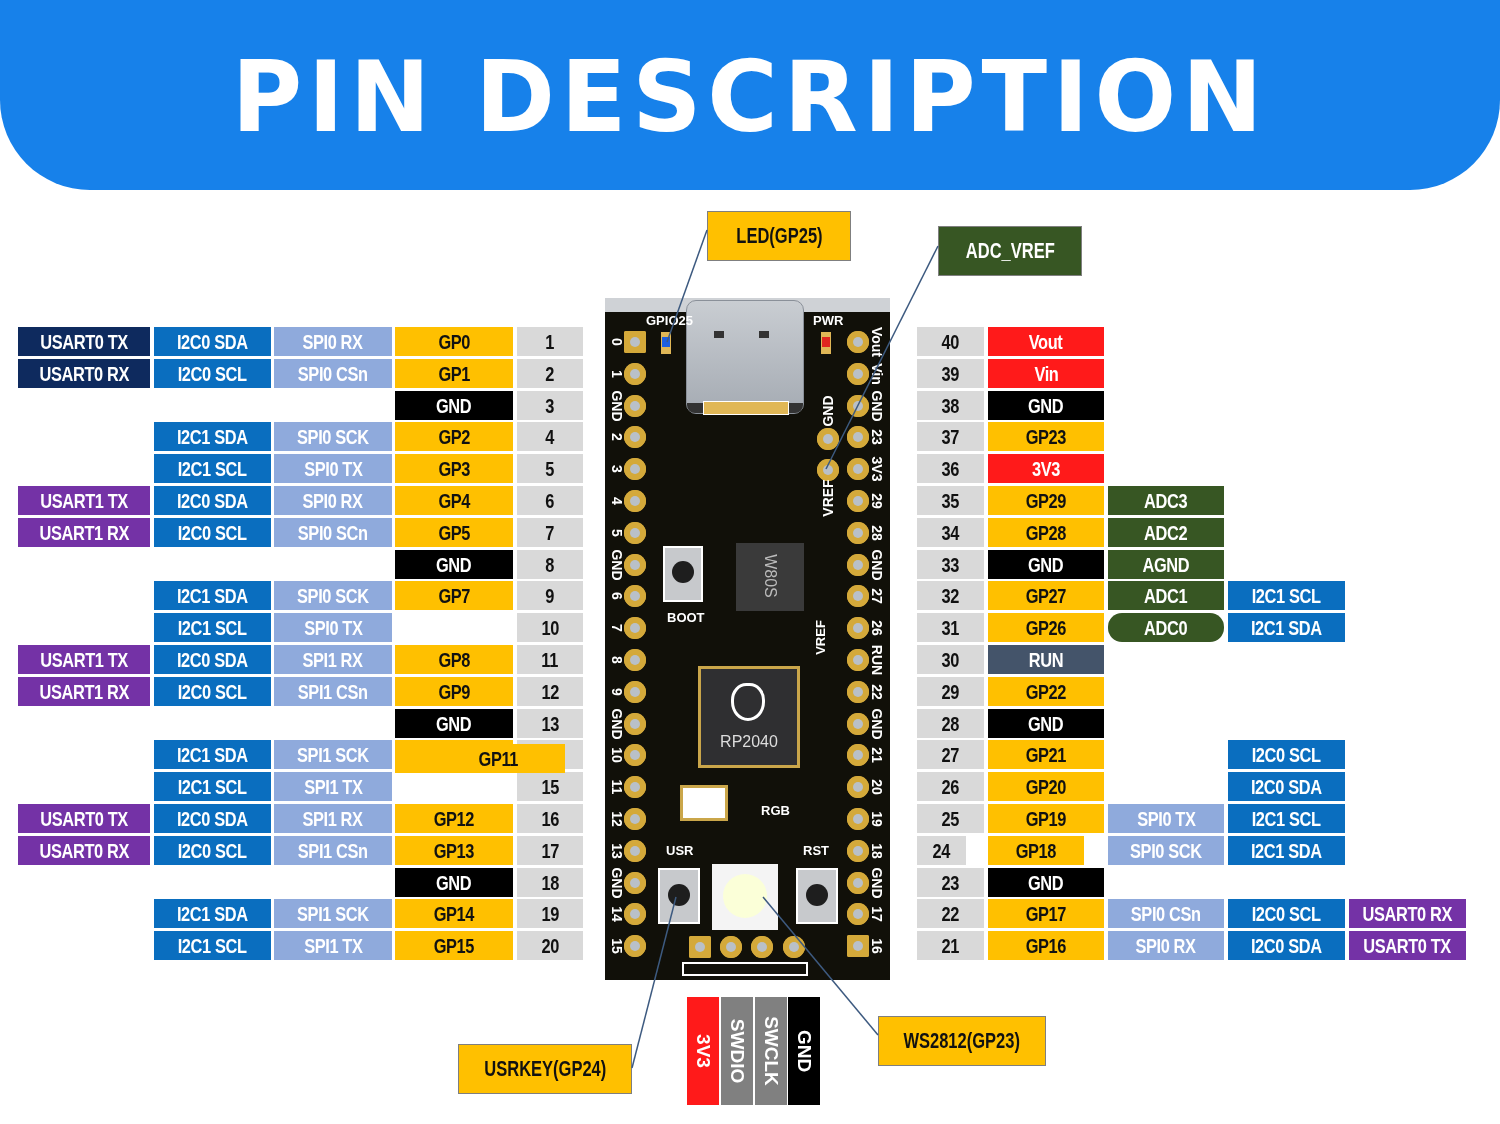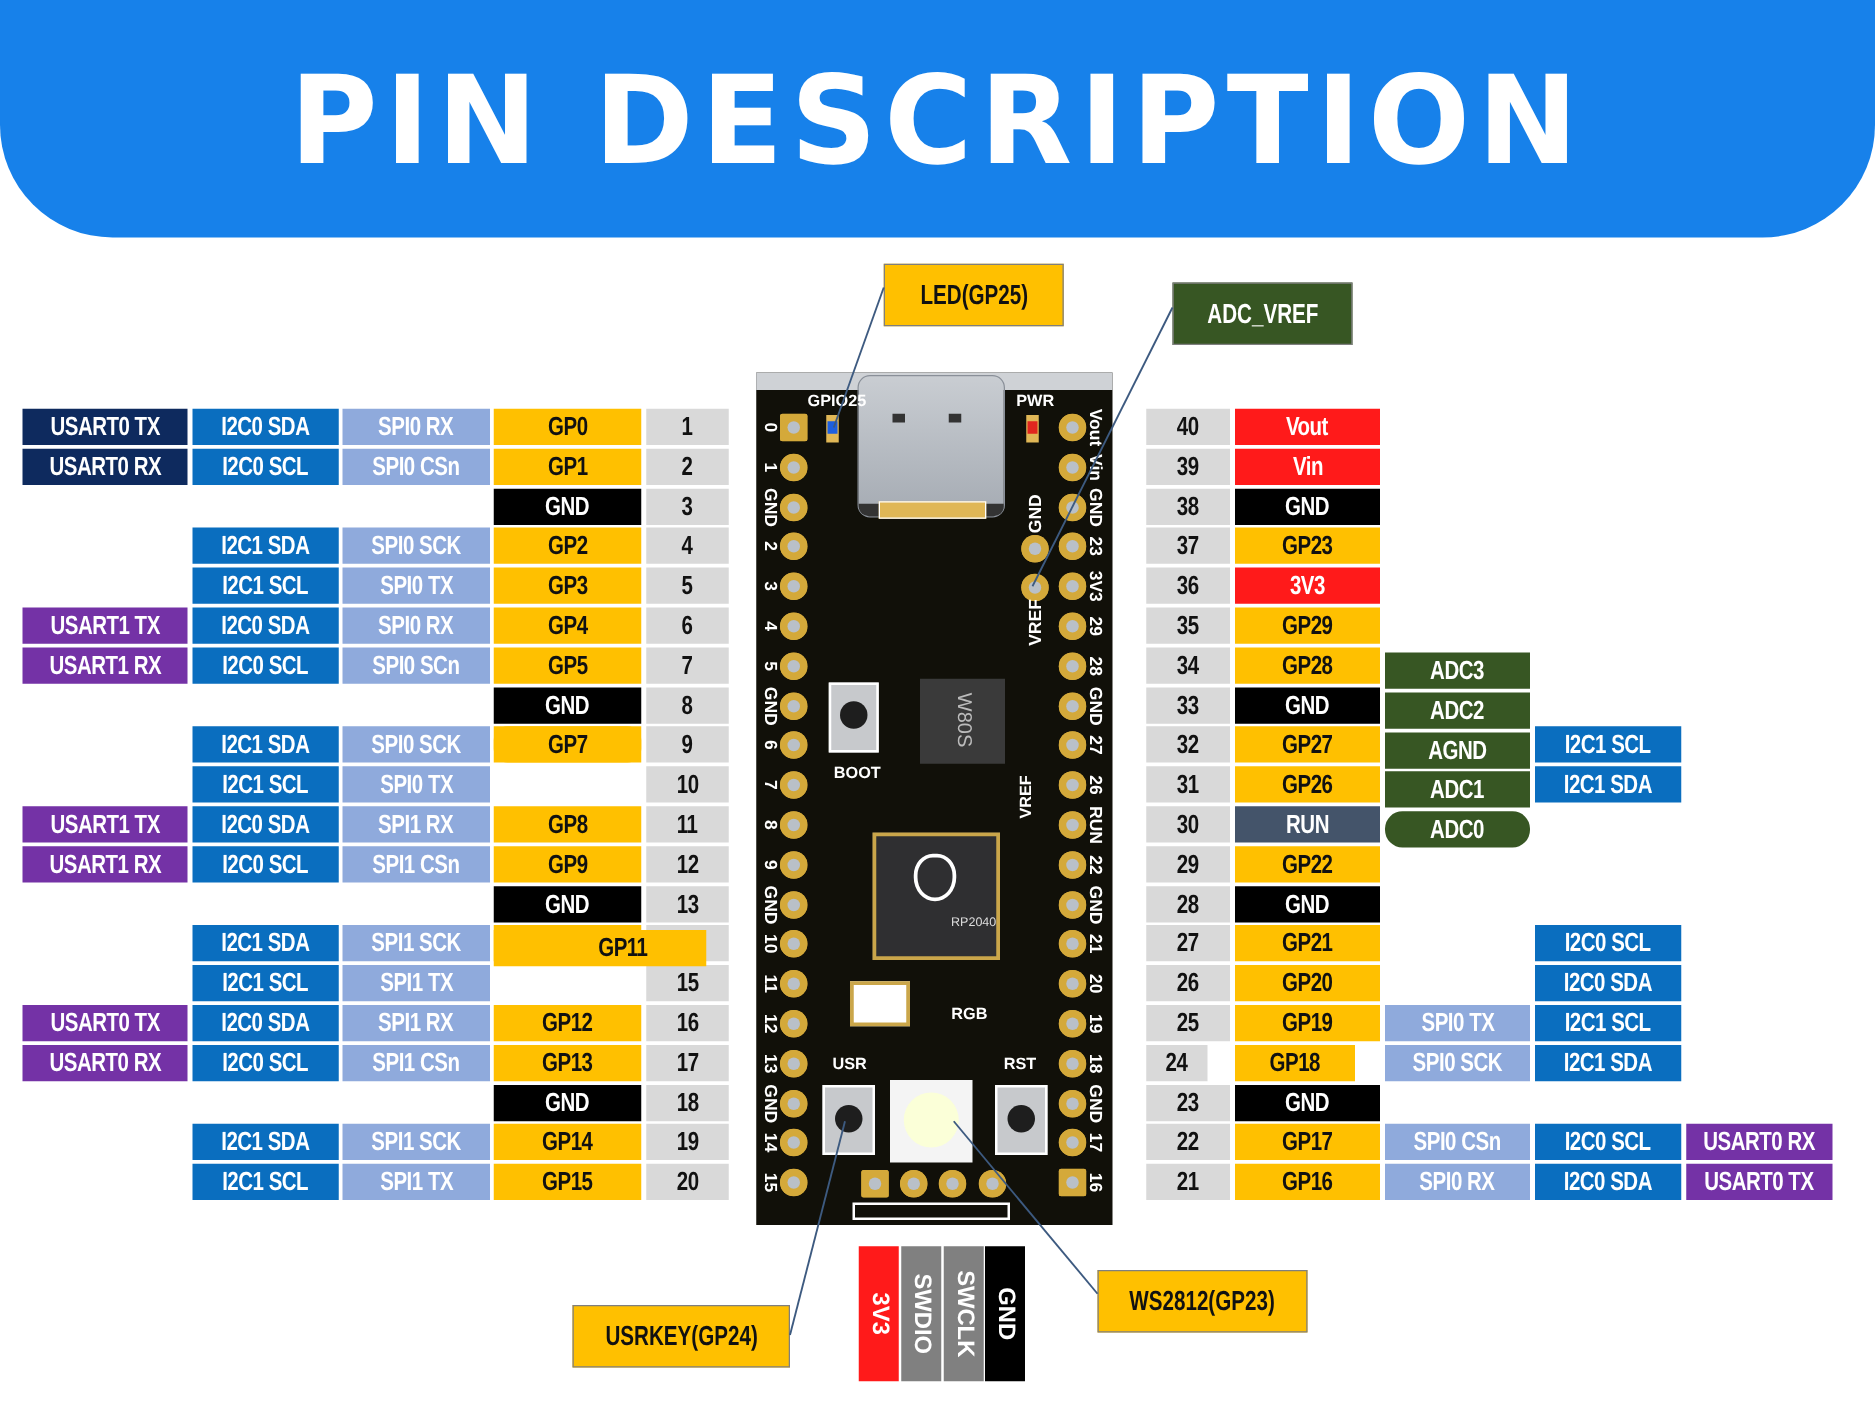--- a/index.html
+++ b/index.html
@@ -17,21 +17,21 @@
   .cell span { display:inline-block; transform:scaleX(0.78); }
   .c-usart0 { background:#0e2a5e; }
   .c-usart1 { background:#7432a6; }
   .c-i2c { background:#0a6ebf; }
   .c-spi { background:#8faadc; }
   .c-gp { background:#ffc000; color:#111; }
   .c-gnd { background:#000; }
   .c-num { background:#d9d9d9; color:#111; }
   .c-pwr { background:#ff1a1a; }
   .c-run { background:#44546a; }
-  .c-adc { background:#375623;margin-top:36px; }
+  .c-adc { background:#375623; }
   .callout { position:absolute; font-weight:bold; font-size:22px; text-align:center;
              border:1.5px solid #7f7f7f; box-sizing:border-box; white-space:nowrap; }
   .callout span { display:inline-block; transform:scaleX(0.75); }
   #board { position:absolute; left:605px; top:298px; width:285px; height:682px;
            background:#111009; }
   #board-top { position:absolute; left:605px; top:298px; width:285px; height:14px; background:#cfd2d6; }
   .pad { position:absolute; width:22px; height:22px; border-radius:50%; background:#d4a93a;
          box-shadow: inset 0 0 0 6px #d4a93a; }
   .pad::after { content:""; position:absolute; left:6px; top:6px; width:10px; height:10px;
          border-radius:50%; background:#b9c0c8; }
@@ -217,21 +217,21 @@
   <div style="position:absolute;left:0;right:0;top:24px;color:#bbb;font-size:16px;text-align:center;transform:rotate(90deg);">W80S</div>
 </div>
 
 <div style="position:absolute;left:663px;top:546px;width:36px;height:52px;background:#c7c9cc;border:2px solid #fff;">
   <div style="margin:13px auto;width:22px;height:22px;border-radius:50%;background:#1e1e1e;"></div>
 </div>
 <div class="blabel" style="left:667px;top:610px;font-size:13px;">BOOT</div>
 
 <div style="position:absolute;left:698px;top:666px;width:96px;height:96px;background:#2f2f31;border:3px solid #caa64a;">
   <div style="position:absolute;left:30px;top:14px;width:34px;height:38px;border:3px solid #fff;border-radius:45% 45% 50% 50%;box-sizing:border-box;"></div>
-  <div style="position:absolute;left:0;right:0;top:64px;text-align:right;color:#ddd;font-size:10px;">RP2040</div>
+  <div style="position:absolute;left:0;right:0;top:64px;text-align:center;color:#ddd;font-size:16px;">RP2040</div>
 </div>
 <div class="blabel" style="left:803px;top:630px;transform:rotate(-90deg);font-size:13px;">VREF</div>
 
 <div style="position:absolute;left:680px;top:785px;width:42px;height:30px;background:#fff;border:3px solid #caa64a;"></div>
 <div class="blabel" style="left:761px;top:803px;font-size:13px;">RGB</div>
 
 <div class="blabel" style="left:666px;top:843px;font-size:13px;">USR</div>
 <div style="position:absolute;left:658px;top:868px;width:38px;height:52px;background:#c7c9cc;border:2px solid #fff;">
   <div style="margin:14px auto;width:22px;height:22px;border-radius:50%;background:#1e1e1e;"></div>
 </div>

